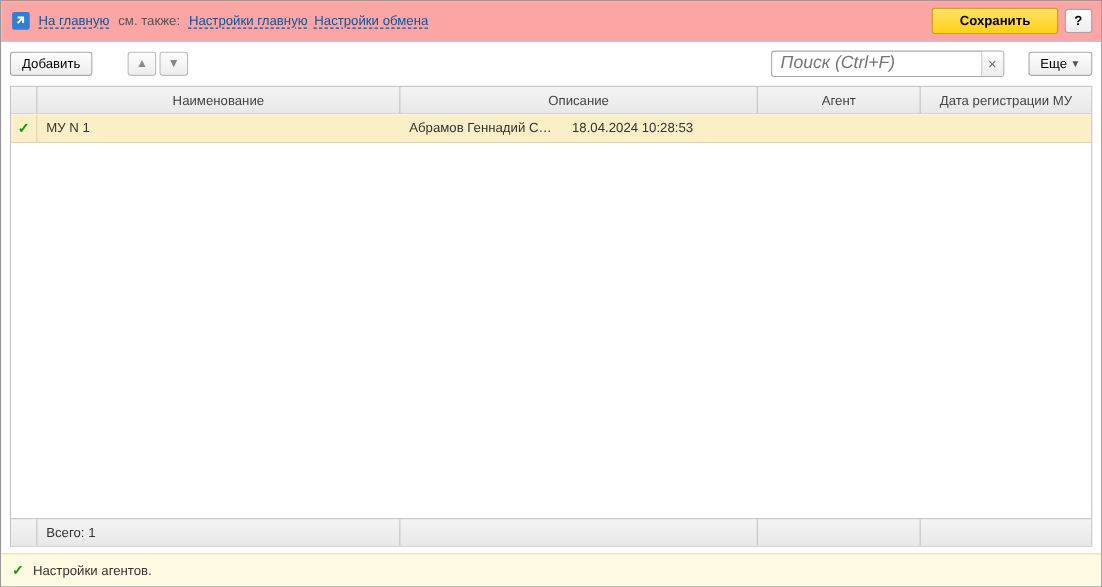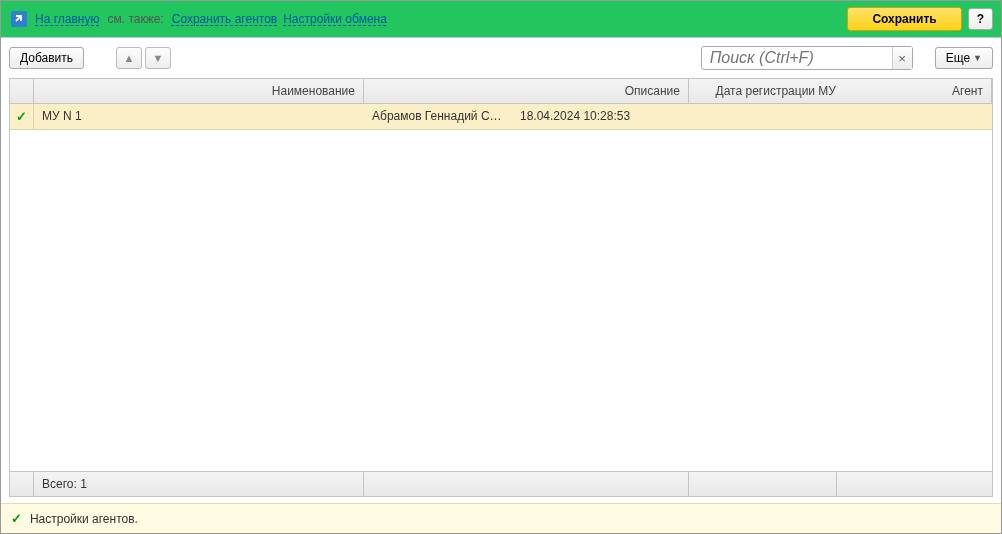--- a/index.html
+++ b/index.html
@@ -10,21 +10,21 @@
       width: 1002px;
       height: 534px;
       border: 1px solid #999;
       background: #fff;
       display: flex;
       flex-direction: column;
     }
     
     
     .topbar {
-      background: #22c55e;
+      background: #fca5a5;
       border-bottom: 1px solid #c9c0e0;
       padding: 6px 8px;
       display: flex;
       align-items: center;
       gap: 6px;
     }
     .topbar-icon {
       width: 20px;
       height: 20px;
       display: flex;
@@ -133,21 +133,21 @@
     }
     .thead {
       display: flex;
       background: linear-gradient(#f4f4f4, #e8e8e8);
       border-bottom: 1px solid #c4c4c4;
     }
     .th {
       padding: 5px 8px;
       border-right: 1px solid #c4c4c4;
       color: #444;
-      text-align: right;
+      text-align: center;
       overflow: hidden;
       white-space: nowrap;
     }
     .col-check { width: 24px; flex: none; }
     .col-name { width: 330px; flex: none; }
     .col-desc { width: 325px; flex: none; }
     .col-agent { width: 148px; flex: none; }
     .col-date { flex: 1; border-right: none; }
     
     .tbody { flex: 1; overflow: auto; background: #fff; }
@@ -203,21 +203,21 @@
 <div class="topbar">
   <div class="topbar-icon">
     <svg width="18" height="18" viewBox="0 0 18 18">
       <rect x="1" y="1" width="16" height="16" rx="2" fill="#2f7fd4"></rect>
       <path d="M6 6h5v5M11 6l-5 5" stroke="#fff" stroke-width="1.8" fill="none"></path>
     </svg>
   </div>
   <div class="topbar-links">
     <a href="#">На главную</a>
     <span class="topbar-sep">см. также:</span>
-    <a href="#">Сохранить агентов</a>
+    <a href="#">Настройки главную</a>
     <a href="#">Настройки обмена</a>
   </div>
   <button class="btn btn-primary">Сохранить</button>
   <button class="btn btn-icon">?</button>
 </div>
 
 <div class="toolbar">
   <button class="btn">Добавить</button>
   <div class="arrow-btns">
     <button class="arrow-btn">
@@ -236,22 +236,22 @@
     <span>Еще</span>
     <span style="font-size:9px;color:#555;">▼</span>
   </button>
 </div>
 
 <div class="table-wrap">
   <div class="thead">
     <div class="th col-check"></div>
     <div class="th col-name">Наименование</div>
     <div class="th col-desc">Описание</div>
+    <div class="th col-agent">Агент</div>
     <div class="th col-date">Дата регистрации МУ</div>
-    <div class="th col-agent">Агент</div>
   </div>
   <div class="tbody">
     <div class="trow">
       <div class="td col-check">
         <span class="check-green">✓</span>
       </div>
       <div class="td col-name">МУ N 1</div>
       <div class="td col-agent">Абрамов Геннадий Сер...</div>
       <div class="td col-date">18.04.2024 10:28:53</div>
     </div>

